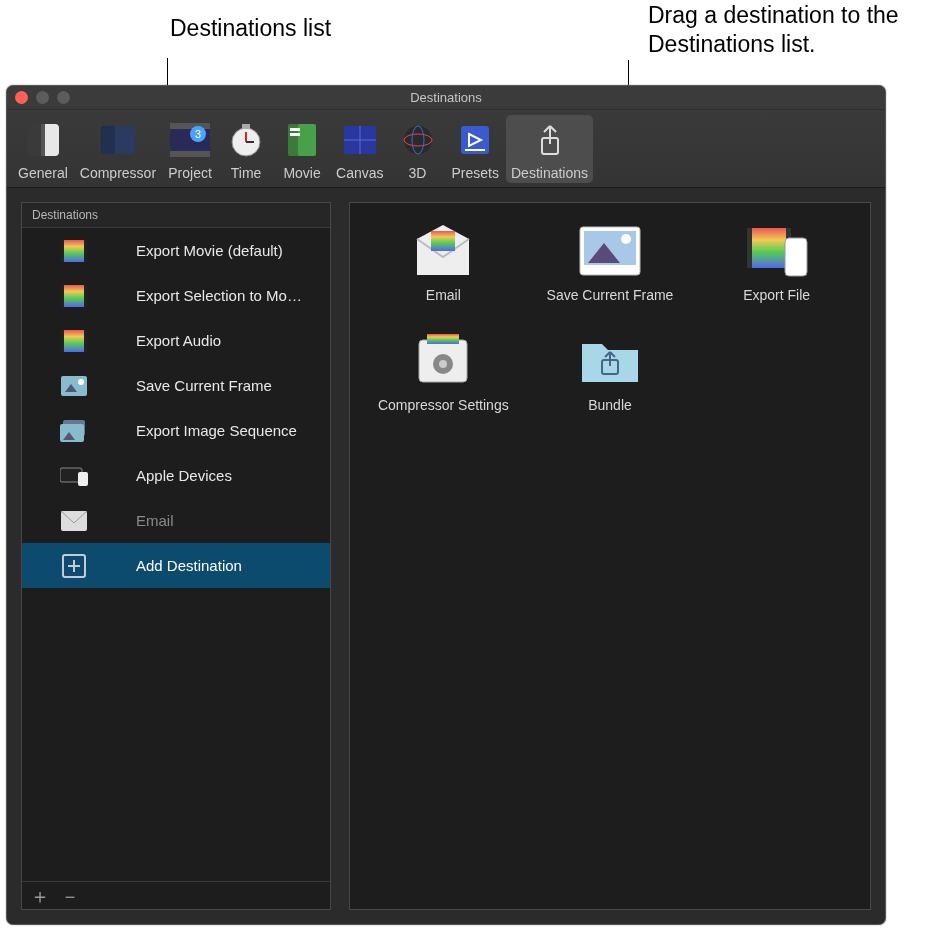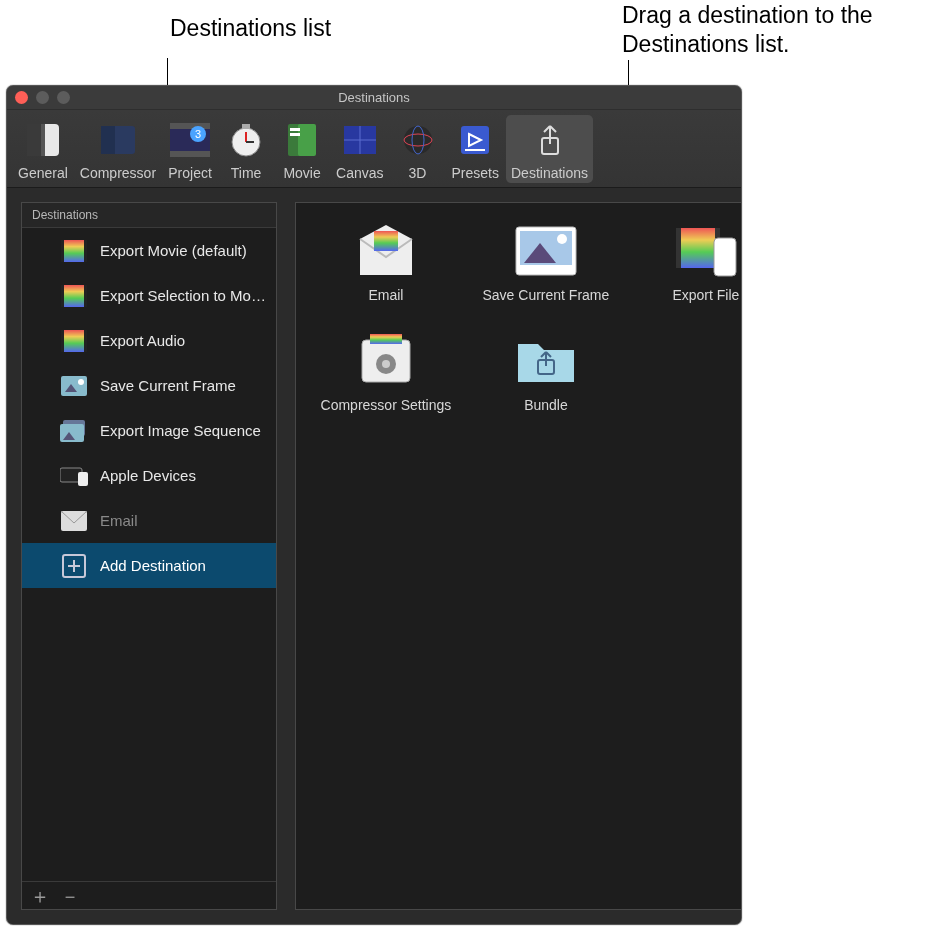--- a/index.html
+++ b/index.html
@@ -13,35 +13,35 @@
   }
 
   
   .callout {
     position: absolute;
     font-size: 23px;
     color: #000;
     line-height: 1.25;
   }
   #callout-left { top: 14px; left: 170px; }
-  #callout-right { top: 1px; left: 622px; width: 260px; }
+  #callout-right { top: 1px; left: 648px; width: 260px; }
   .callout-line {
     position: absolute;
     width: 1px;
     background: #000;
   }
   #line-left { left: 167px; top: 58px; height: 165px; }
   #line-right { left: 628px; top: 60px; height: 162px; }
 
   
   .window {
     position: absolute;
     top: 85px;
     left: 6px;
-    width: 736px;
+    width: 880px;
     height: 840px;
     background: linear-gradient(to bottom, #3b3b3b 0, #3a3a3a 30px, #2b2b2b 120px, #2b2b2b 100%);
     border: 1px solid #565656;
     border-radius: 7px;
     box-shadow: 0 0 1px #222;
     overflow: hidden;
     display: flex;
     flex-direction: column;
   }
 
@@ -120,21 +120,21 @@
     color: #e8e8e8;
     font-size: 15px;
     cursor: default;
     white-space: nowrap;
     overflow: hidden;
     text-overflow: ellipsis;
   }
   .list-row.selected { background: #0c4a6e; color: #fff; }
   .list-row.dim { color: #8a8a8a; }
   .row-icon { width: 28px; height: 24px; flex-shrink: 0; display:flex; align-items:center; justify-content:center; }
-  .row-label { overflow:hidden; text-overflow:ellipsis; }
+  .row-label { overflow:hidden; text-overflow:ellipsis;margin-left:36px; }
   .sidebar-footer {
     height: 28px;
     display: flex;
     align-items: center;
     gap: 10px;
     padding-left: 8px;
     border-top: 1px solid #3a3a3a;
   }
   .foot-btn { color: #9b9b9b; font-size: 20px; width: 20px; text-align:center; cursor:default; line-height: 1; }
 

